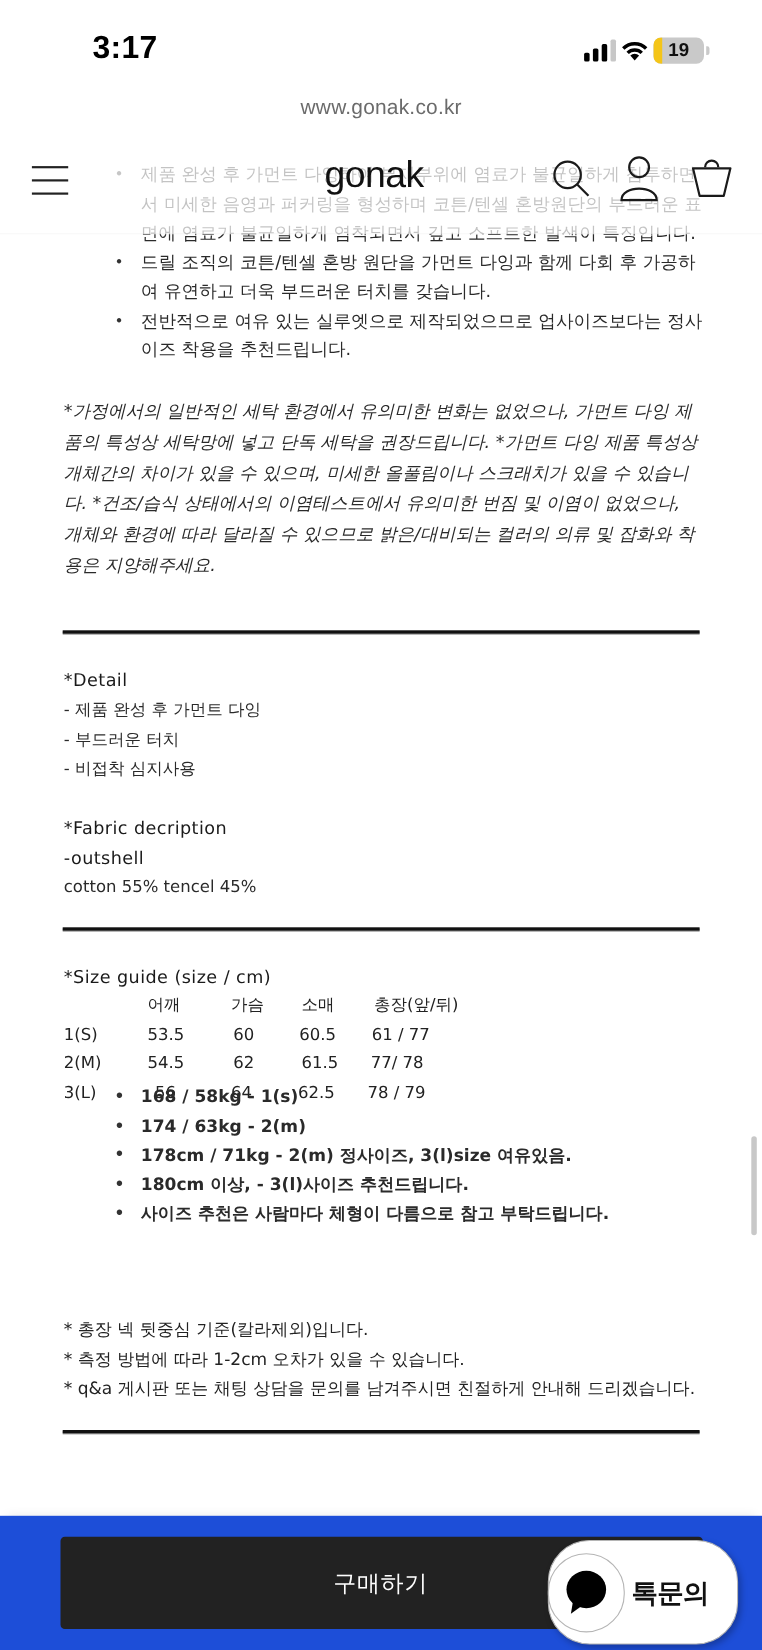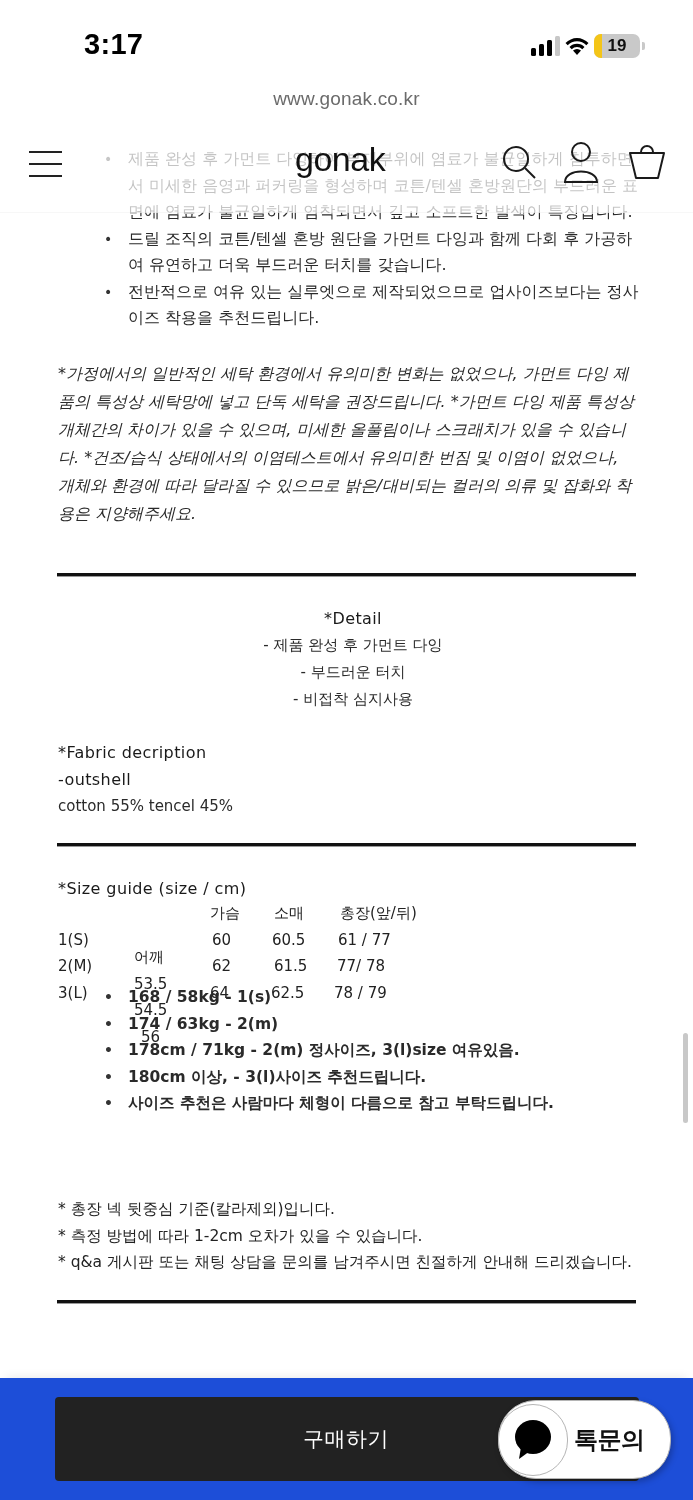--- a/index.html
+++ b/index.html
@@ -44,38 +44,38 @@
     .divider { position: absolute; left: 57px; width: 579px; height: 3px; background: #111; box-shadow: 0 1px 0 #999; }
 
     .section { position: absolute; left: 58px; width: 590px; }
     .sec-title { font-family: "DejaVu Sans", sans-serif; font-size: 16px; line-height: 27px; color: #1a1a1a; letter-spacing: 0.4px; }
     .sec-line { font-size: 15px; line-height: 27px; color: #2a2a2a; }
 
     .size-table { position: absolute; left: 58px; top: 900px; font-size: 15px; color: #222; }
     .size-row { position: relative; height: 26.5px; }
     .size-row span { position: absolute; top: 0; white-space: nowrap; line-height: 26px; }
     .c0 { left: 0; }
-    .c1 { left: 76px; margin-top: 44px; }
+    .c1 { left: 76px; }
     .c2 { left: 152px; }
     .c3 { left: 216px; }
     .c4 { left: 282px; }
 
     .fit-bullets { top: 984px; left: 100px; width: 560px; font-weight: bold; }
     .fit-bullets li { font-size: 15.5px; }
 
     .notes { position: absolute; left: 58px; top: 1196px; width: 600px; }
     .notes div { font-size: 15.5px; line-height: 26.5px; color: #222; }
 
     .scrollbar { position: absolute; left: 683px; top: 1033px; width: 5px; height: 90px; border-radius: 3px; background: #c8c8c8; z-index: 25; }
 
     
     .bottom-bar { position: absolute; left: 0; top: 1378px; width: 693px; height: 122px; background: #1d4ed8; z-index: 20; box-shadow: 0 -6px 10px -6px rgba(0,0,0,0.10); }
     .buy-button { position: absolute; left: 55px; top: 19px; width: 584px; height: 84px; background: #222222; border-radius: 4px; border: none; display: flex; align-items: center; justify-content: center; cursor: pointer; }
     .buy-label { color: #fff; font-size: 21px; letter-spacing: 0.5px; margin-left: -2px; }
-    .talk-button { position: absolute; left: 498px; top: 22px; width: 173px; height: 79px; background: #fff; border-radius: 38px; border: 1.5px solid #b5b5b5; box-shadow: 2px 3px 6px rgba(0,0,0,0.25); display: flex; align-items: center; z-index: 22; cursor: pointer; text-align: center; }
+    .talk-button { position: absolute; left: 498px; top: 22px; width: 173px; height: 95px; background: #fff; border-radius: 38px; border: 1.5px solid #b5b5b5; box-shadow: 2px 3px 6px rgba(0,0,0,0.25); display: flex; align-items: center; z-index: 22; cursor: pointer; text-align: center; }
     .talk-icon-wrap { width: 70px; height: 72px; border-radius: 36px; border: 1.5px solid #b5b5b5; background: #fff; display: flex; align-items: center; justify-content: center; margin-left: -1px; flex-shrink: 0; }
     .talk-label { font-family: "DejaVu Sans", sans-serif; font-weight: 700; font-size: 24px; color: #111; margin-left: 6px; letter-spacing: -0.5px; }
   </style>
 </head>
 <body>
 
 <div class="status-bar">
   <div class="status-time">3:17</div>
   <div class="status-icons">
     <div class="signal">
@@ -129,21 +129,21 @@
   <ul class="bullets bullets-top">
     <li>제품 완성 후 가먼트 다잉하여 부재부위에 염료가 불균일하게 침투하면서 미세한 음영과 퍼커링을 형성하며 코튼/텐셀 혼방원단의 부드러운 표면에 염료가 불균일하게 염착되면서 깊고 소프트한 발색이 특징입니다.</li>
     <li>드릴 조직의 코튼/텐셀 혼방 원단을 가먼트 다잉과 함께 다회 후 가공하여 유연하고 더욱 부드러운 터치를 갖습니다.</li>
     <li>전반적으로 여유 있는 실루엣으로 제작되었으므로 업사이즈보다는 정사이즈 착용을 추천드립니다.</li>
   </ul>
 
   <p class="care-note">*가정에서의 일반적인 세탁 환경에서 유의미한 변화는 없었으나, 가먼트 다잉 제품의 특성상 세탁망에 넣고 단독 세탁을 권장드립니다. *가먼트 다잉 제품 특성상 개체간의 차이가 있을 수 있으며, 미세한 올풀림이나 스크래치가 있을 수 있습니다. *건조/습식 상태에서의 이염테스트에서 유의미한 번짐 및 이염이 없었으나, 개체와 환경에 따라 달라질 수 있으므로 밝은/대비되는 컬러의 의류 및 잡화와 착용은 지양해주세요.</p>
 
   <div class="divider" style="top:573px;"></div>
 
-  <div class="section" style="top:605px;text-align:center;">
+  <div class="section" style="top:605px;">
     <div class="sec-title">*Detail</div>
     <div class="sec-line">- 제품 완성 후 가먼트 다잉</div>
     <div class="sec-line">- 부드러운 터치</div>
     <div class="sec-line">- 비접착 심지사용</div>
   </div>
 
   <div class="section" style="top:739px;">
     <div class="sec-title">*Fabric decription</div>
     <div class="sec-title">-outshell</div>
     <div class="sec-line">cotton 55% tencel 45%</div>

